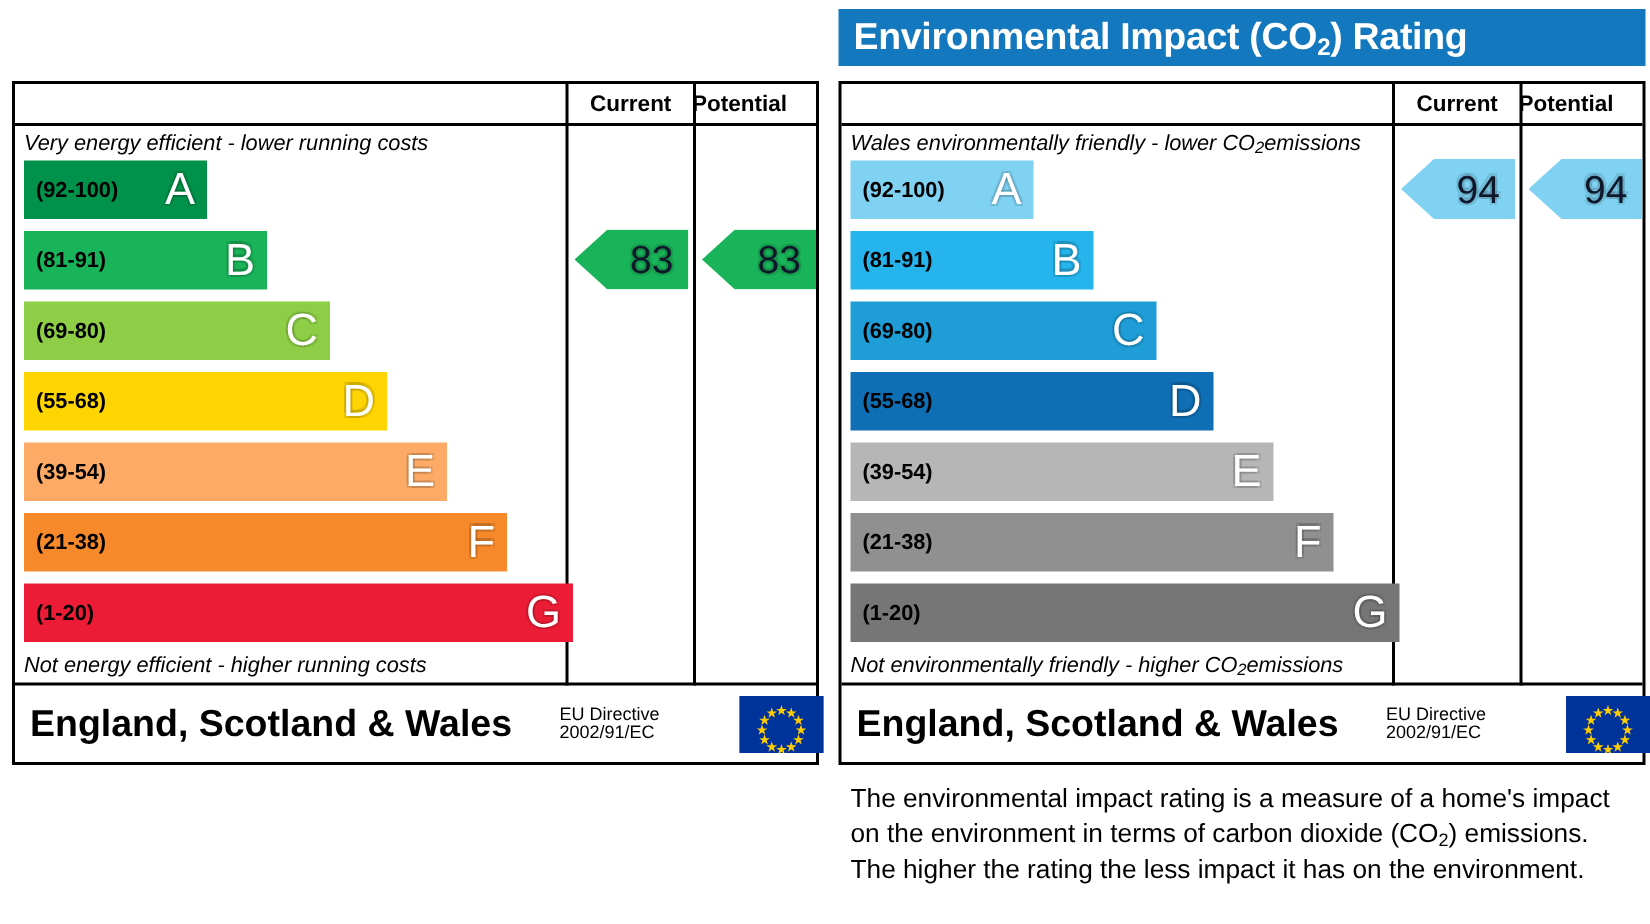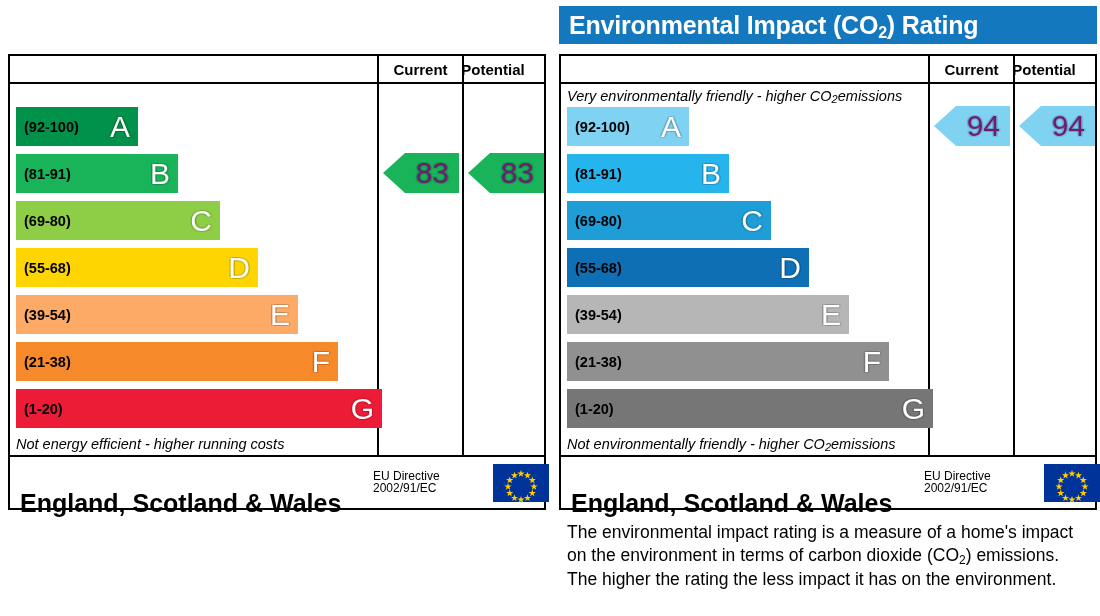--- a/index.html
+++ b/index.html
@@ -162,22 +162,22 @@
     position: absolute;
     height: 40px;
     display: flex;
     align-items: center;
     justify-content: flex-end;
     clip-path: polygon(22px 0, 100% 0, 100% 100%, 22px 100%, 0 50%);
     padding-right: 10px;
     box-sizing: border-box;
   }
   .marker span {
-    font-size: 30px;
-    color: #701a75;
+    font-size: 26px;
+    color: #0f172a;
     font-weight: normal;
     line-height: 1;
     text-shadow:
       -1.4px -1.4px 0 rgba(0,0,0,0.10),
        1.4px -1.4px 0 rgba(0,0,0,0.10),
       -1.4px  1.4px 0 rgba(0,0,0,0.10),
        1.4px  1.4px 0 rgba(0,0,0,0.10);
   }
 
   
@@ -191,21 +191,20 @@
     box-sizing: border-box;
   }
   .footer-region {
     position: absolute;
     left: 10px;
     top: 50%;
     transform: translateY(-50%);
     font-size: 25px;
     font-weight: bold;
     white-space: nowrap;
-    margin-top: 20px;
   }
   .footer-directive {
     position: absolute;
     left: 363px;
     top: 50%;
     transform: translateY(-50%);
     font-size: 12px;
     line-height: 1.08;
     white-space: nowrap;
   }
@@ -243,20 +242,21 @@
     <div class="chart-box">
 
       <div class="head-row">
         <div class="head-cell head-current">Current</div>
         <div class="head-cell head-potential">Potential</div>
       </div>
 
       <div class="col-sep col-sep-1"></div>
       <div class="col-sep col-sep-2"></div>
 
+      <div class="caption caption-top">Very energy efficient - lower running costs</div>
 
       <div class="bands">
         <div class="band" style="top:0px; width:122px; background:#00924a;">
           <span class="range">(92-100)</span>
           <span class="letter">A</span>
         </div>
         <div class="band" style="top:47px; width:162px; background:#19b459;">
           <span class="range">(81-91)</span>
           <span class="letter">B</span>
         </div>
@@ -331,21 +331,21 @@
 
       <div class="head-row">
         <div class="head-cell head-current">Current</div>
         <div class="head-cell head-potential">Potential</div>
       </div>
 
       <div class="col-sep col-sep-1"></div>
       <div class="col-sep col-sep-2"></div>
 
       <div class="caption caption-top">
-          <span>Very environmentally friendly - higher CO</span>
+          <span>Wales environmentally friendly - lower CO</span>
           <sub>2</sub>
           <span> emissions</span>
         </div>
 
       <div class="bands">
         <div class="band" style="top:0px; width:122px; background:#7fd2f2;">
           <span class="range">(92-100)</span>
           <span class="letter">A</span>
         </div>
         <div class="band" style="top:47px; width:162px; background:#26b4ec;">

